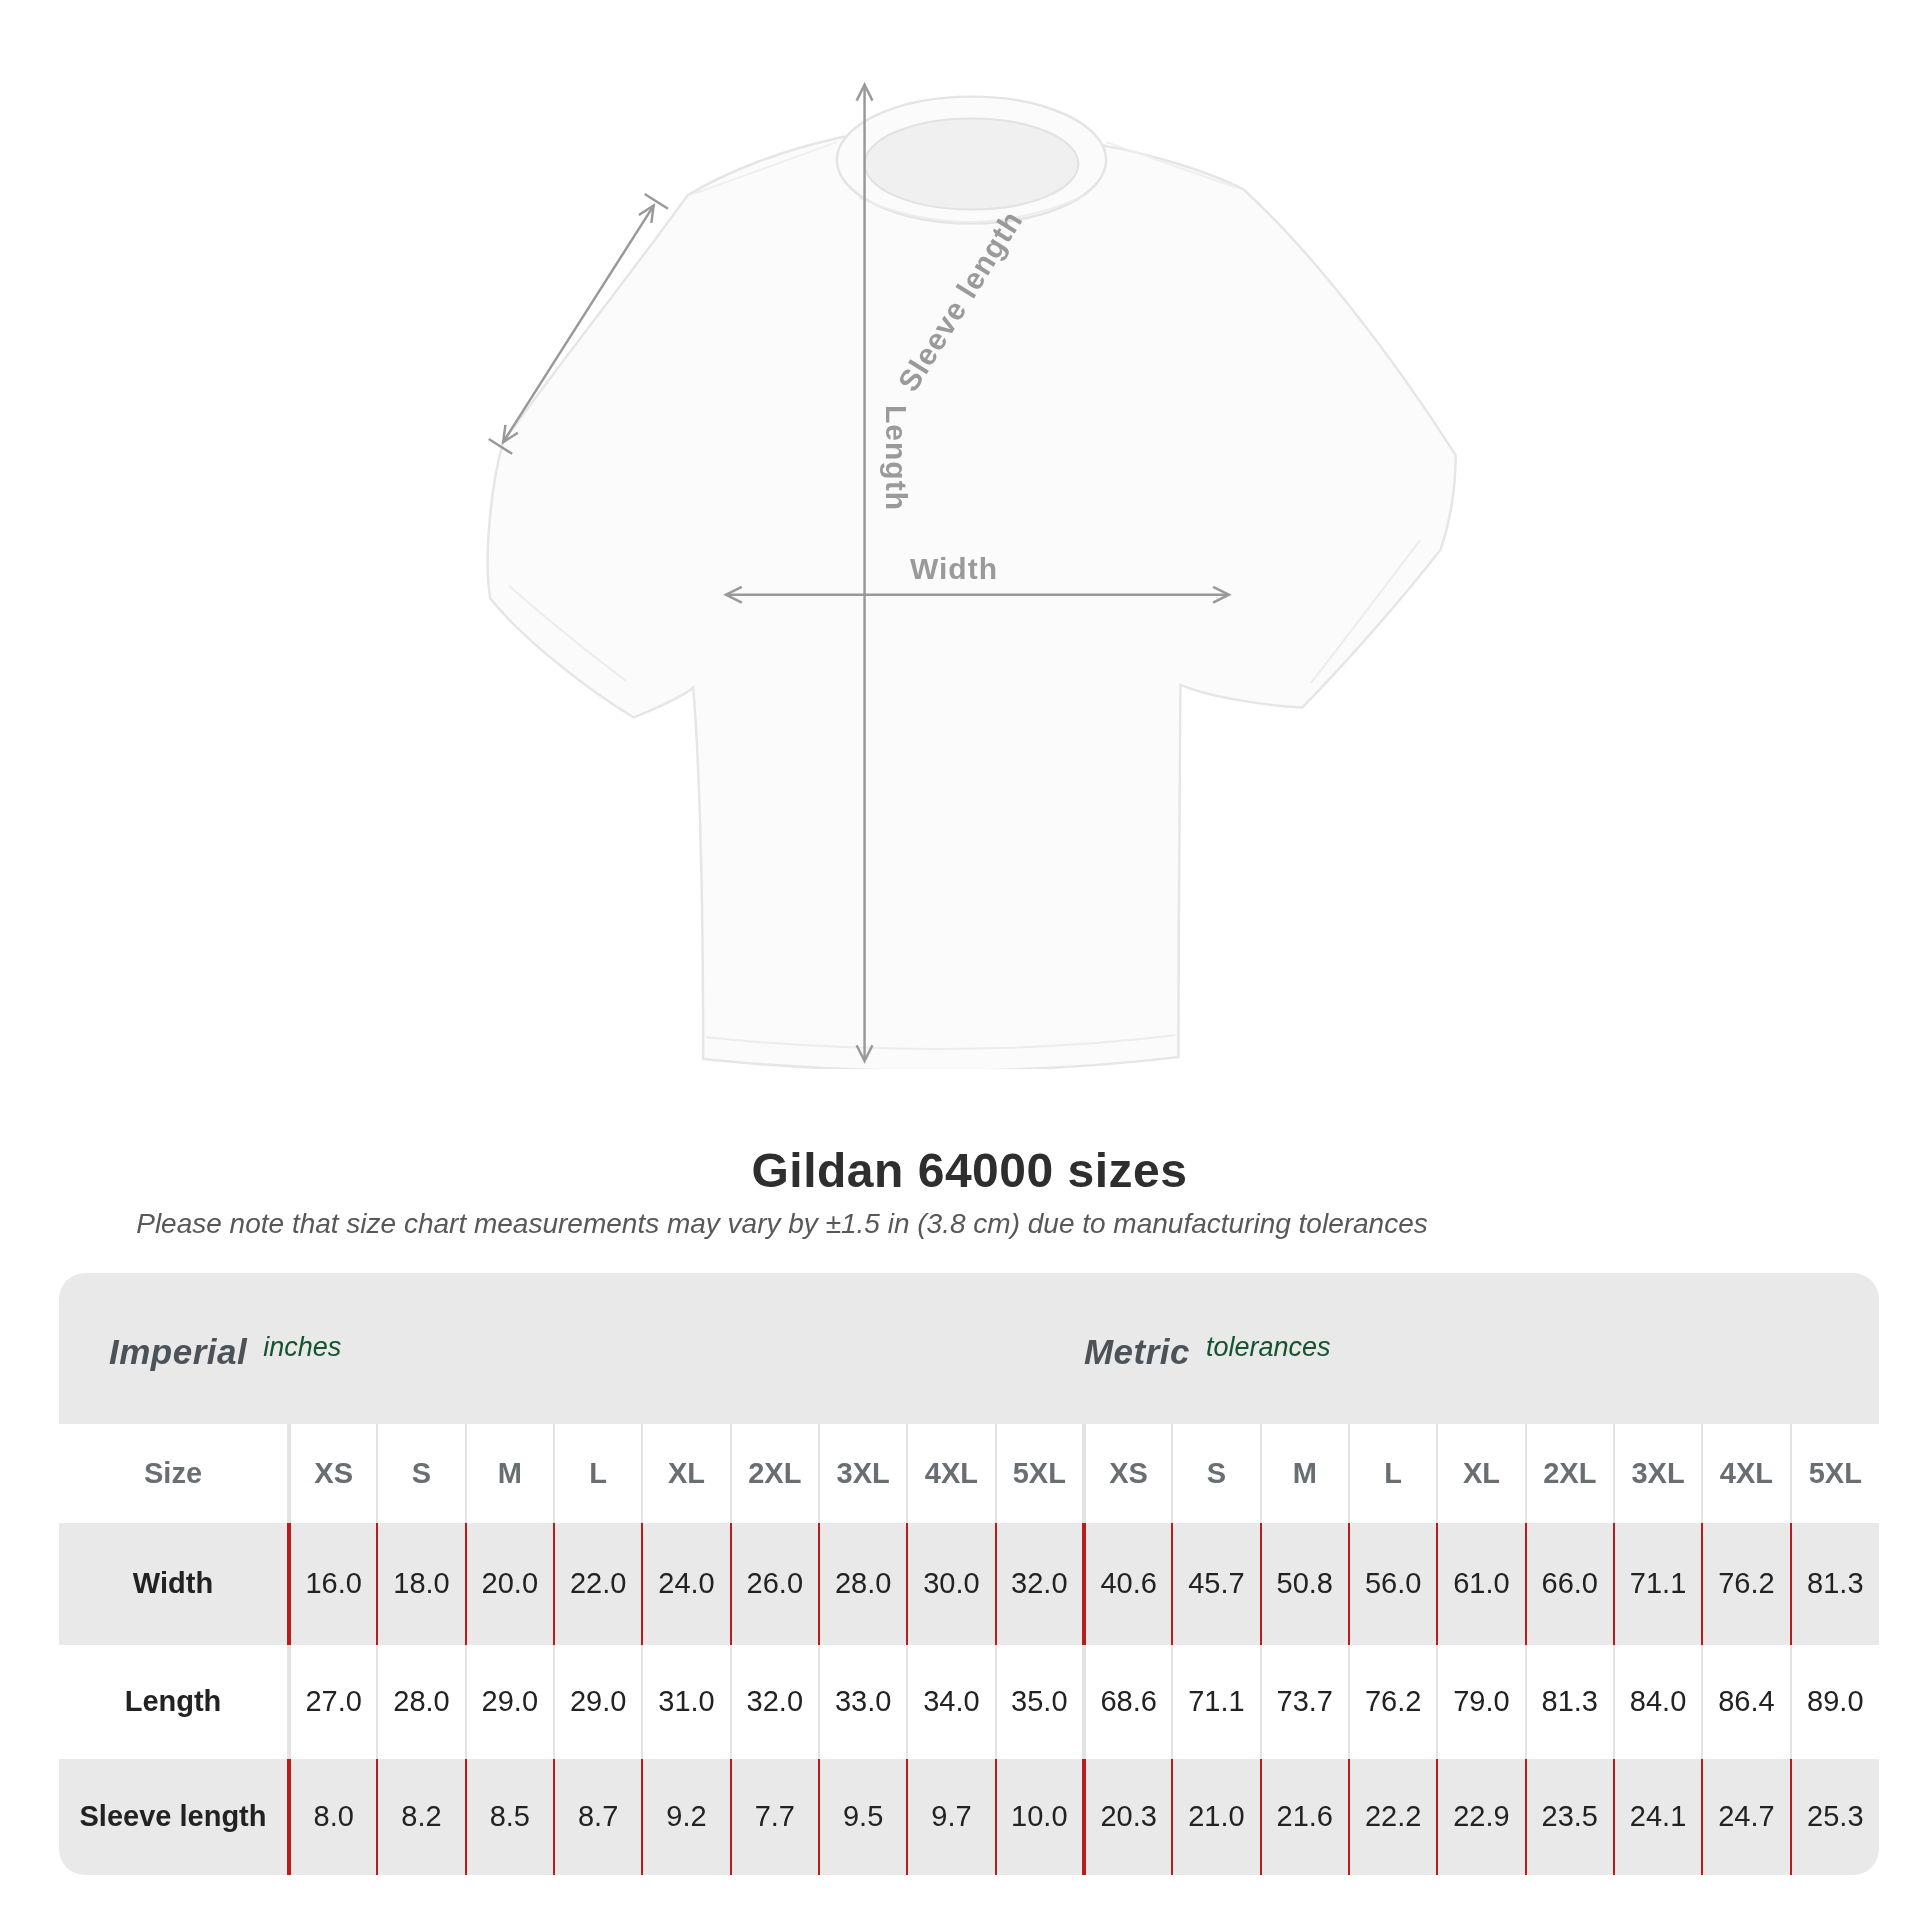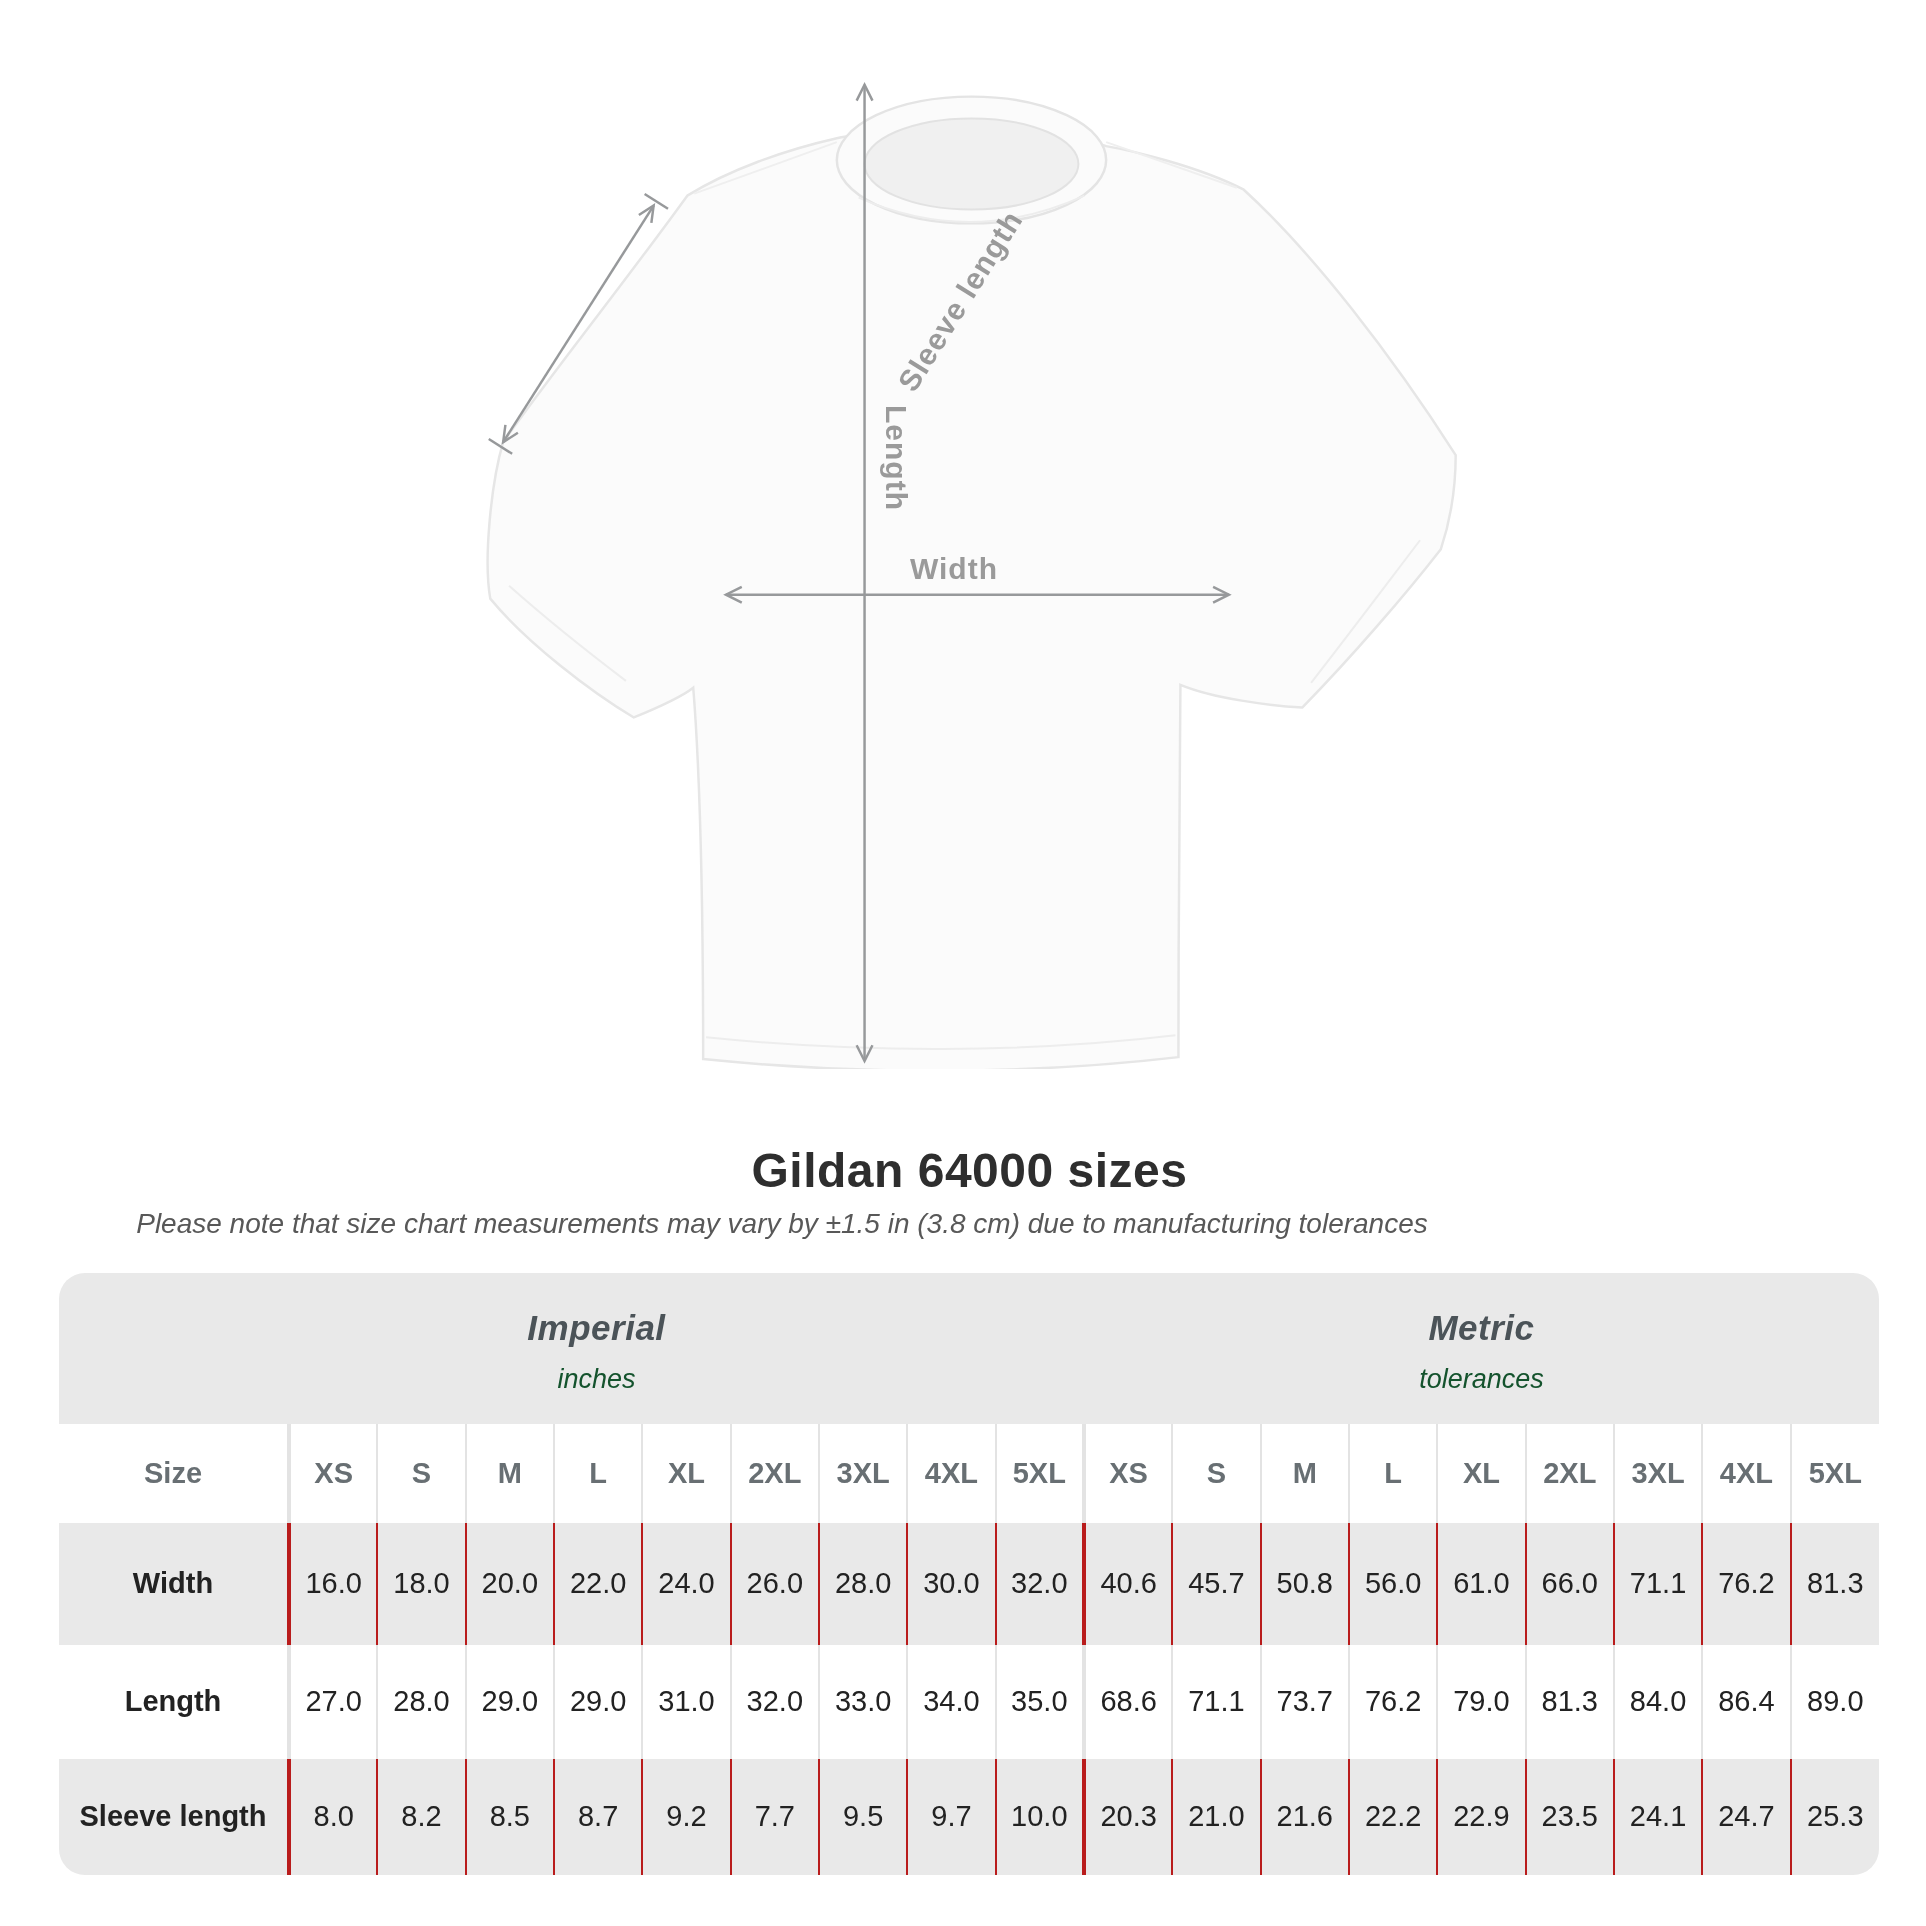--- a/index.html
+++ b/index.html
@@ -43,21 +43,21 @@
   tr.r-width{height:119px;background:#e9e9e9;}
   tr.r-length{height:111px;background:#ffffff;}
   tr.r-sleeve{height:113px;background:#e9e9e9;}
   tr.head-row td, tr.r-length td{border-left:2px solid #e3e3e3;}
   tr.r-width td, tr.r-sleeve td{border-left:2px solid #b91c1c;}
   tr.head-row td:first-child, tr.r-length td:first-child,
   tr.r-width td:first-child, tr.r-sleeve td:first-child{border-left:none;}
   td.sep{border-left-width:4px !important;}
   td.lblcell{font-weight:bold;color:#686f73;}
   tr.head-row td{font-weight:bold;color:#686f73;}
-  .u-block{display:flex;flex-direction:column;align-items:center;gap:16px;padding-top:6px;}
+  .u-block{display:flex;align-items:flex-start;gap:16px;padding-top:6px;}
   .u-block.imp{padding-left:50px;}
   .u-title{font-size:35px;font-weight:bold;font-style:italic;color:#4b5358;letter-spacing:0.5px;}
   .u-sub{font-size:27px;font-style:italic;color:#14532d;}
 </style>
 </head>
 <body>
 
 <div class="canvas">
 
   <div class="shirt-wrap">

